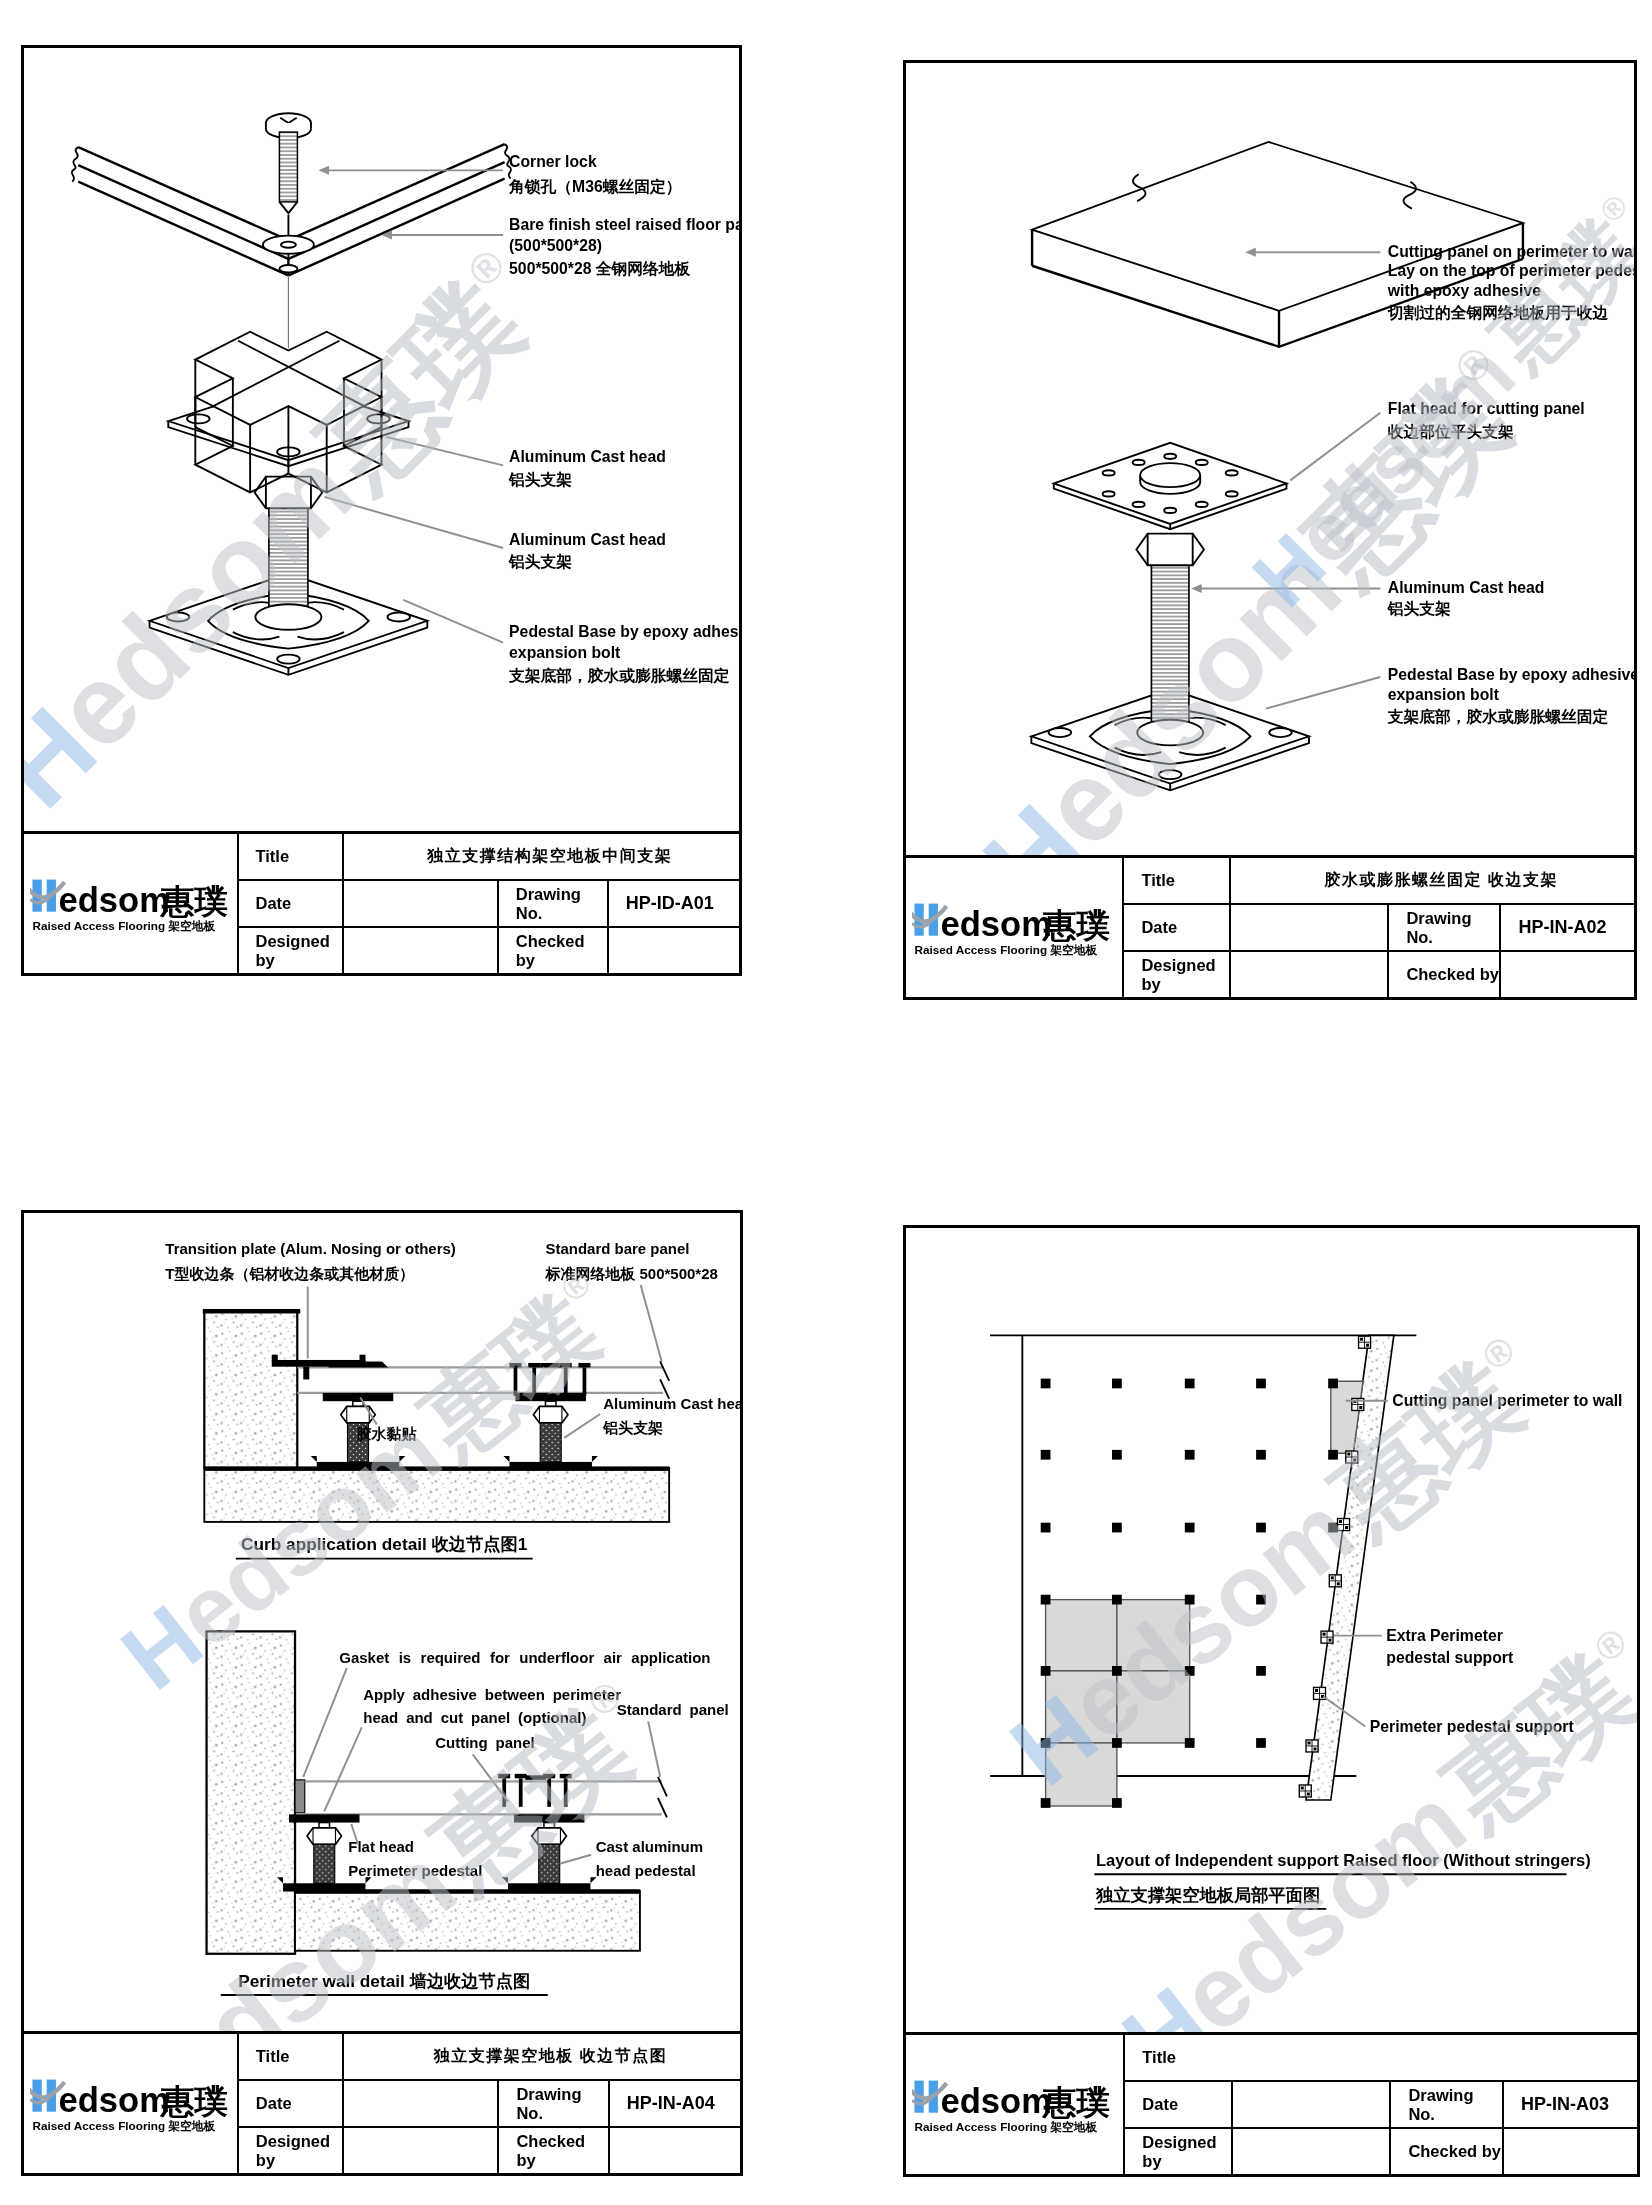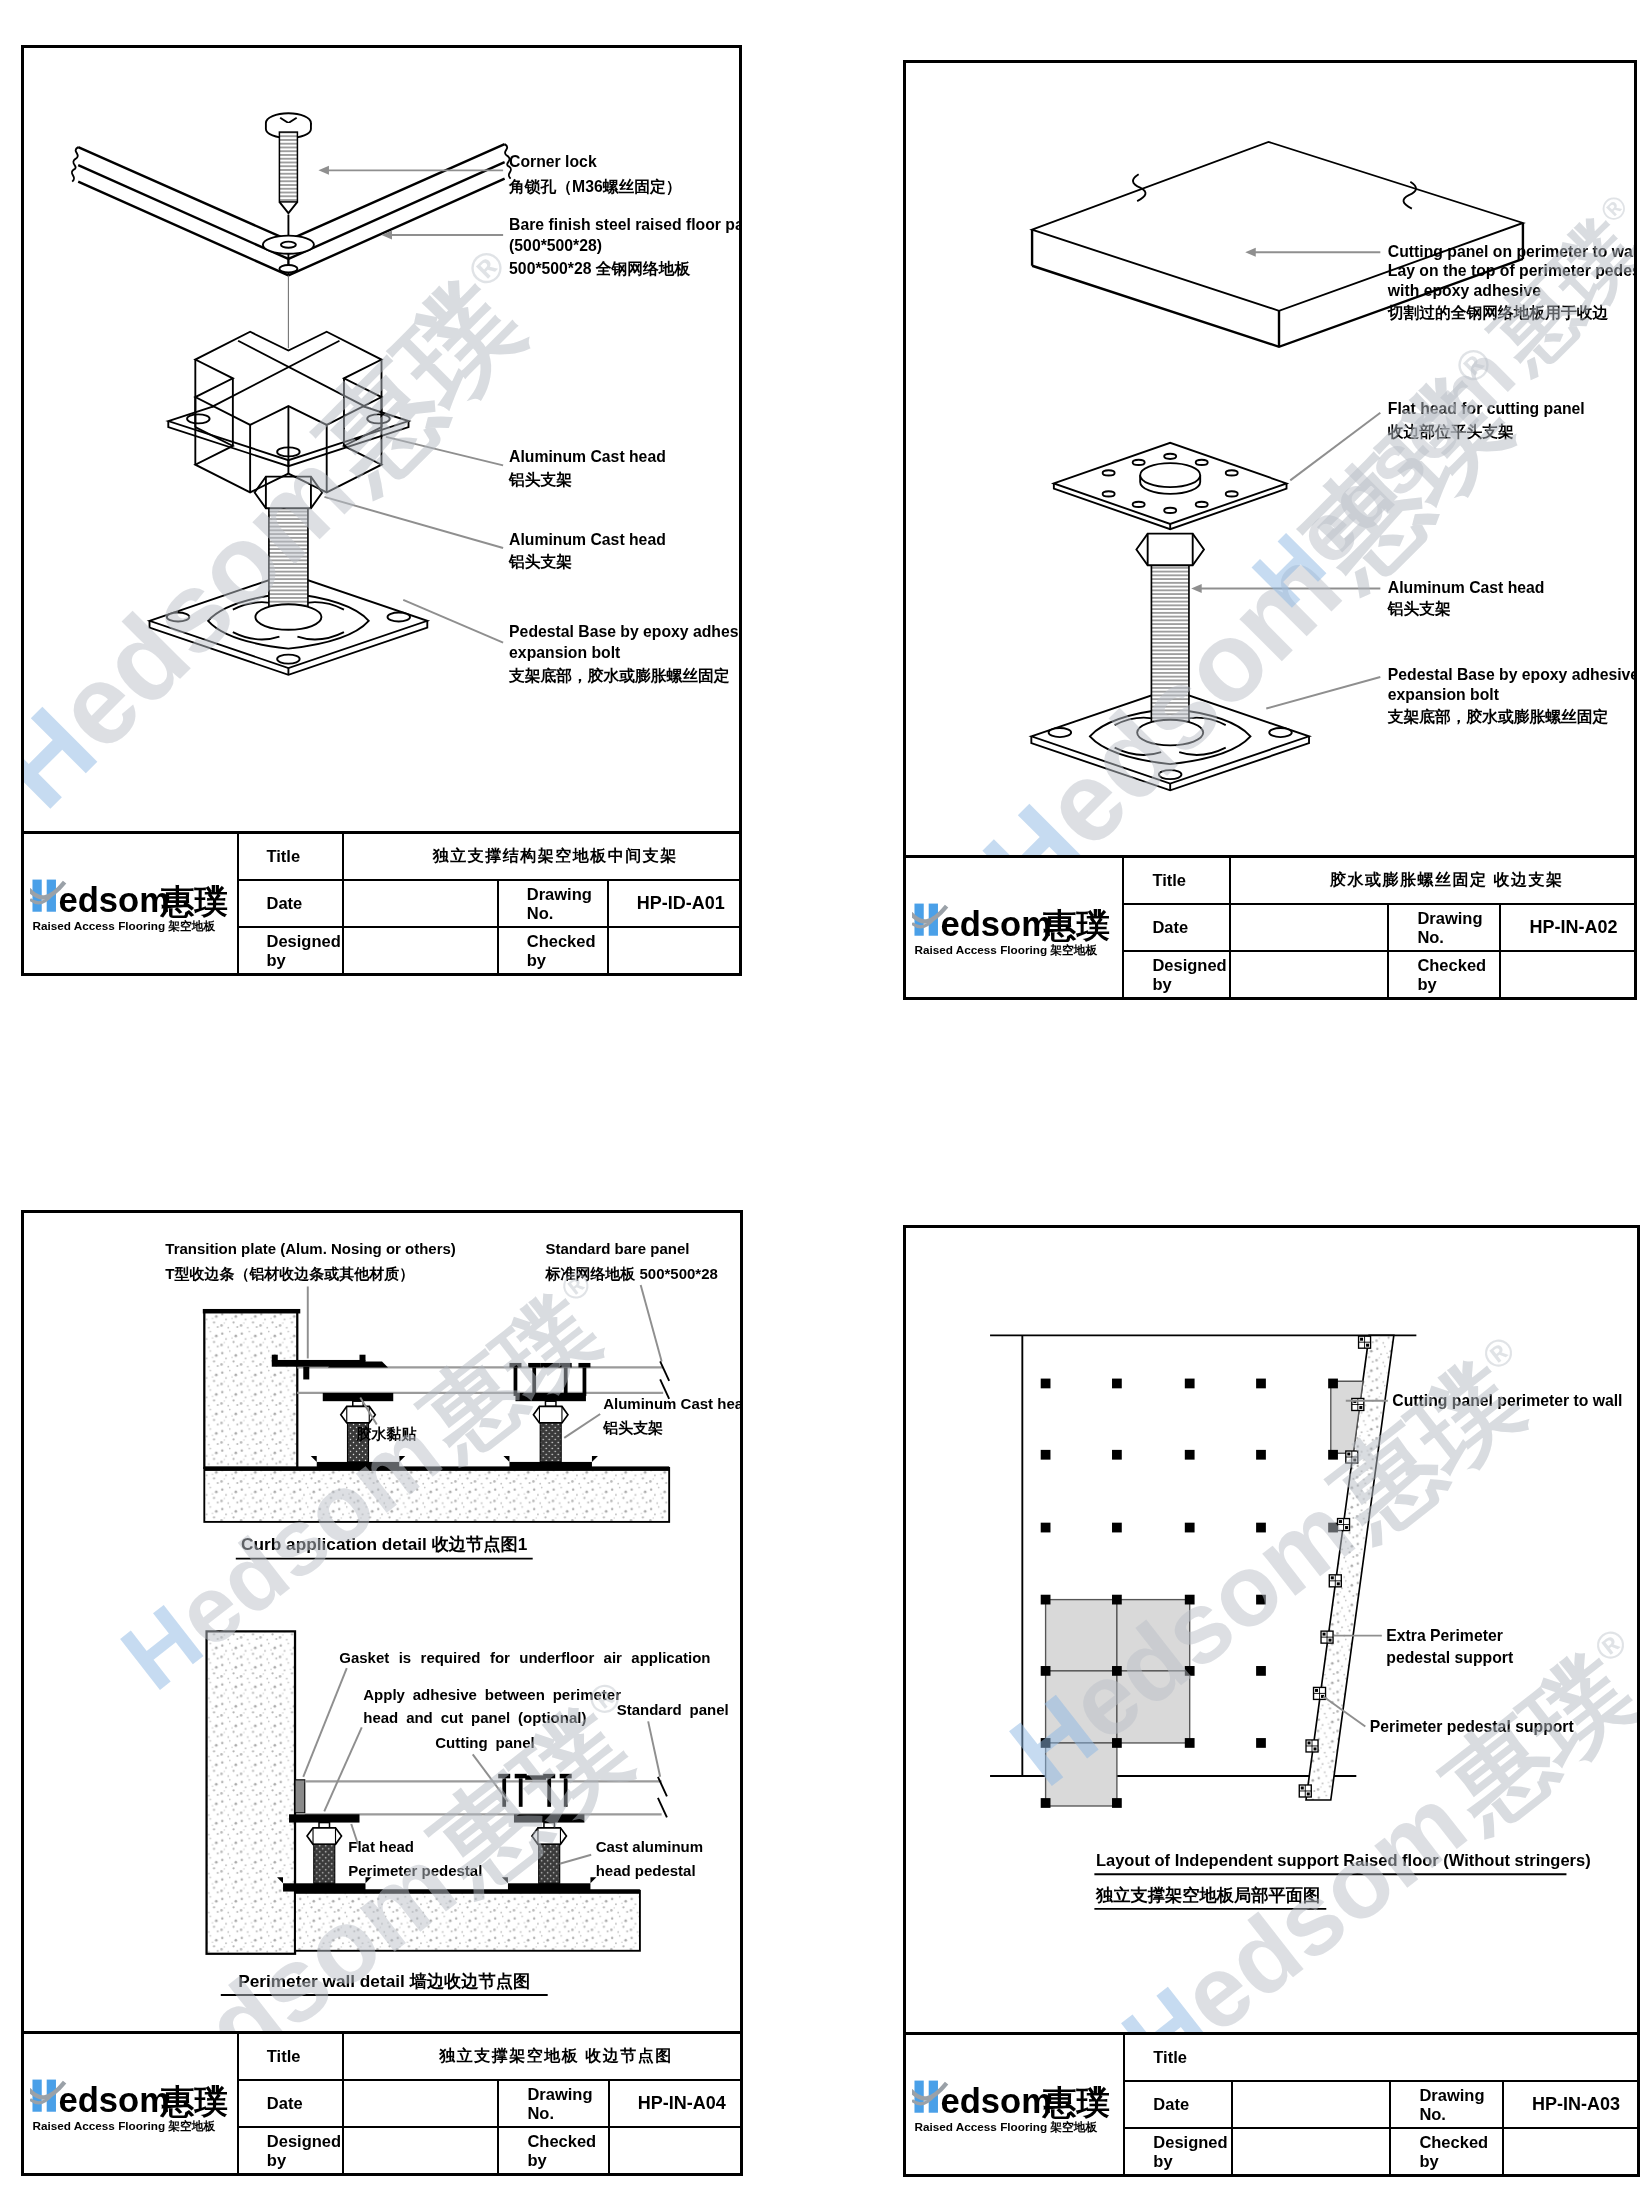--- a/index.html
+++ b/index.html
@@ -20,21 +20,21 @@
   
   .wm{position:absolute;white-space:nowrap;font-weight:bold;opacity:.5;pointer-events:none;z-index:3;line-height:1}
   .wm-h{color:#8fb9e4}.wm-rest{color:#bcc1c9}.wm-cn{color:#b4bac2;margin-left:10.5px}
   .wm-reg{color:#c3c8cf;font-size:38%;vertical-align:top}
   
   .tblock{position:absolute;left:0;right:0;bottom:0;height:139px;border-top:3px solid #000;display:flex;background:#fff;z-index:5}
   .tb-logo{width:30%;border-right:2.3px solid #000;display:flex;align-items:center;padding-left:6px;box-sizing:border-box}
   .tb-grid{flex:1;display:flex;flex-direction:column}
   .tb-row{flex:1;display:flex;border-bottom:2.3px solid #000;min-height:0}
   .tb-row:last-child{border-bottom:none}
-  .tb-cell{border-right:2.3px solid #000;display:flex;align-items:center;padding-left:28px;font-weight:bold;font-size:16.5px;box-sizing:border-box}
+  .tb-cell{border-right:2.3px solid #000;display:flex;align-items:center;padding-left:17px;font-weight:bold;font-size:16.5px;box-sizing:border-box}
   .tb-cell:last-child{border-right:none}
   .c-label{width:21%}
   .c-val{width:31%}
   .c-label2{width:22%}
   .c-val2{width:26%;font-size:18px}
   .c-title{width:79%;justify-content:center;font-size:16px;letter-spacing:1.5px}
 </style>
 </head>
 <body>
 

